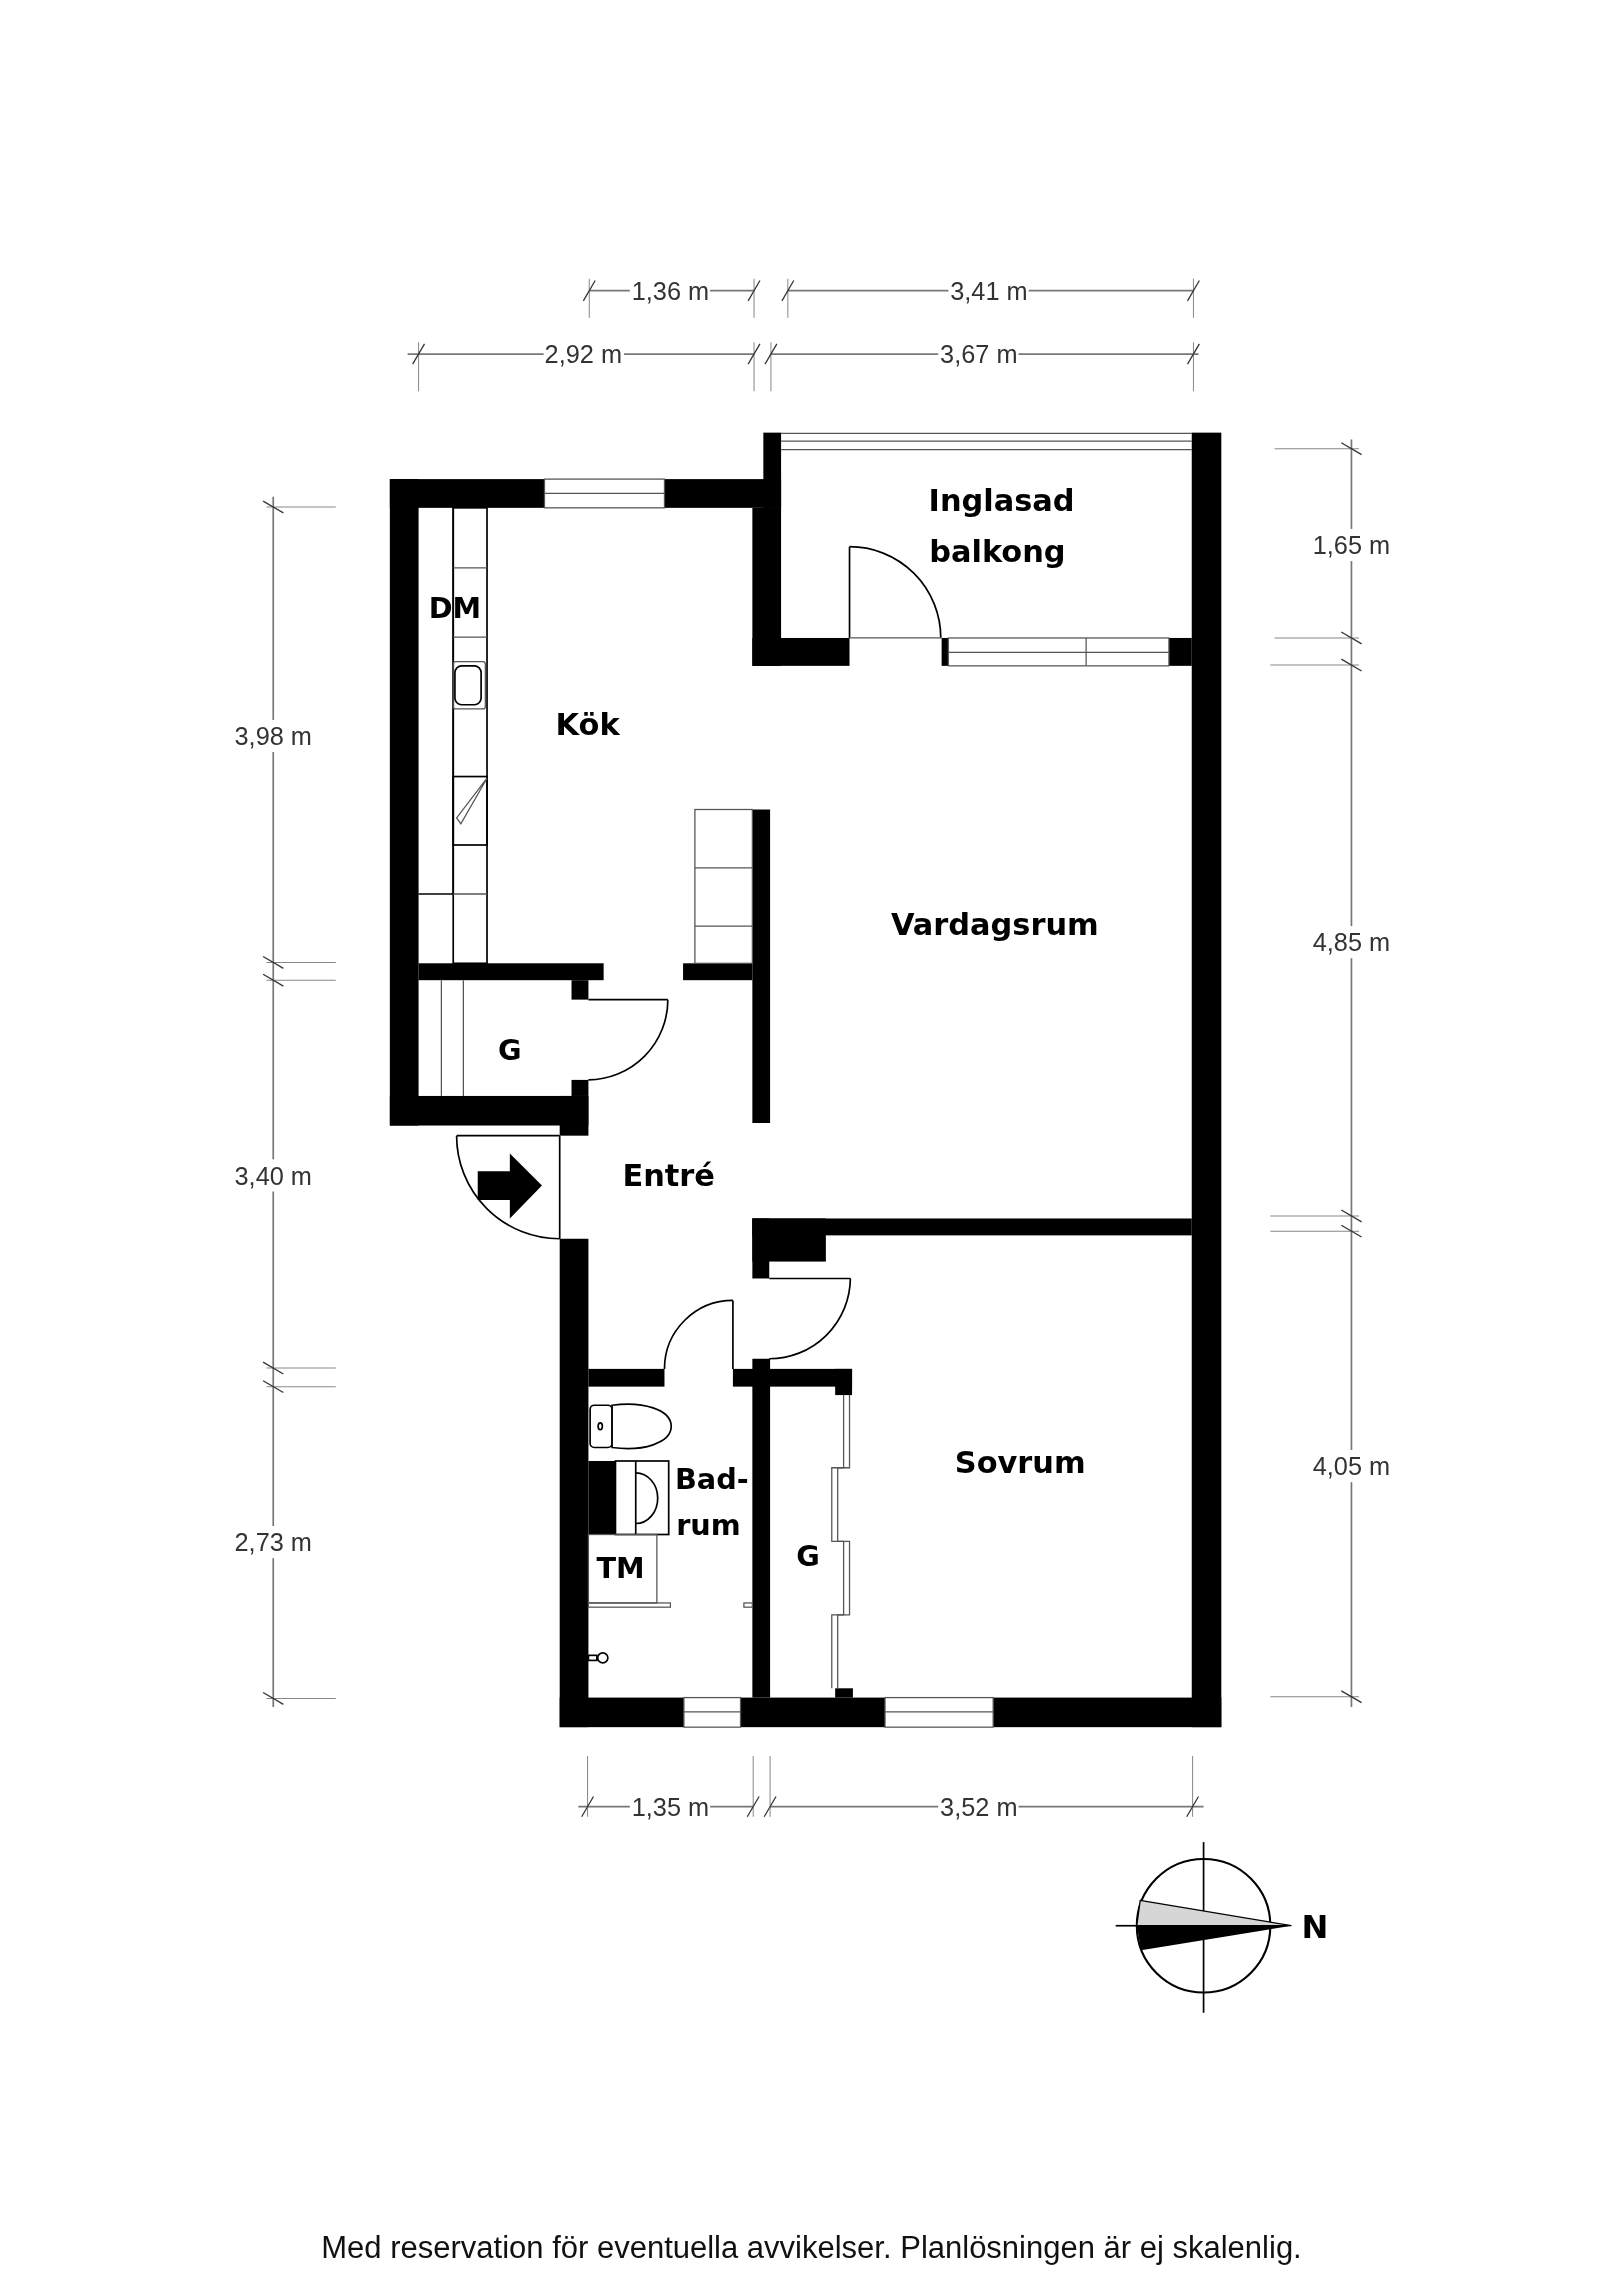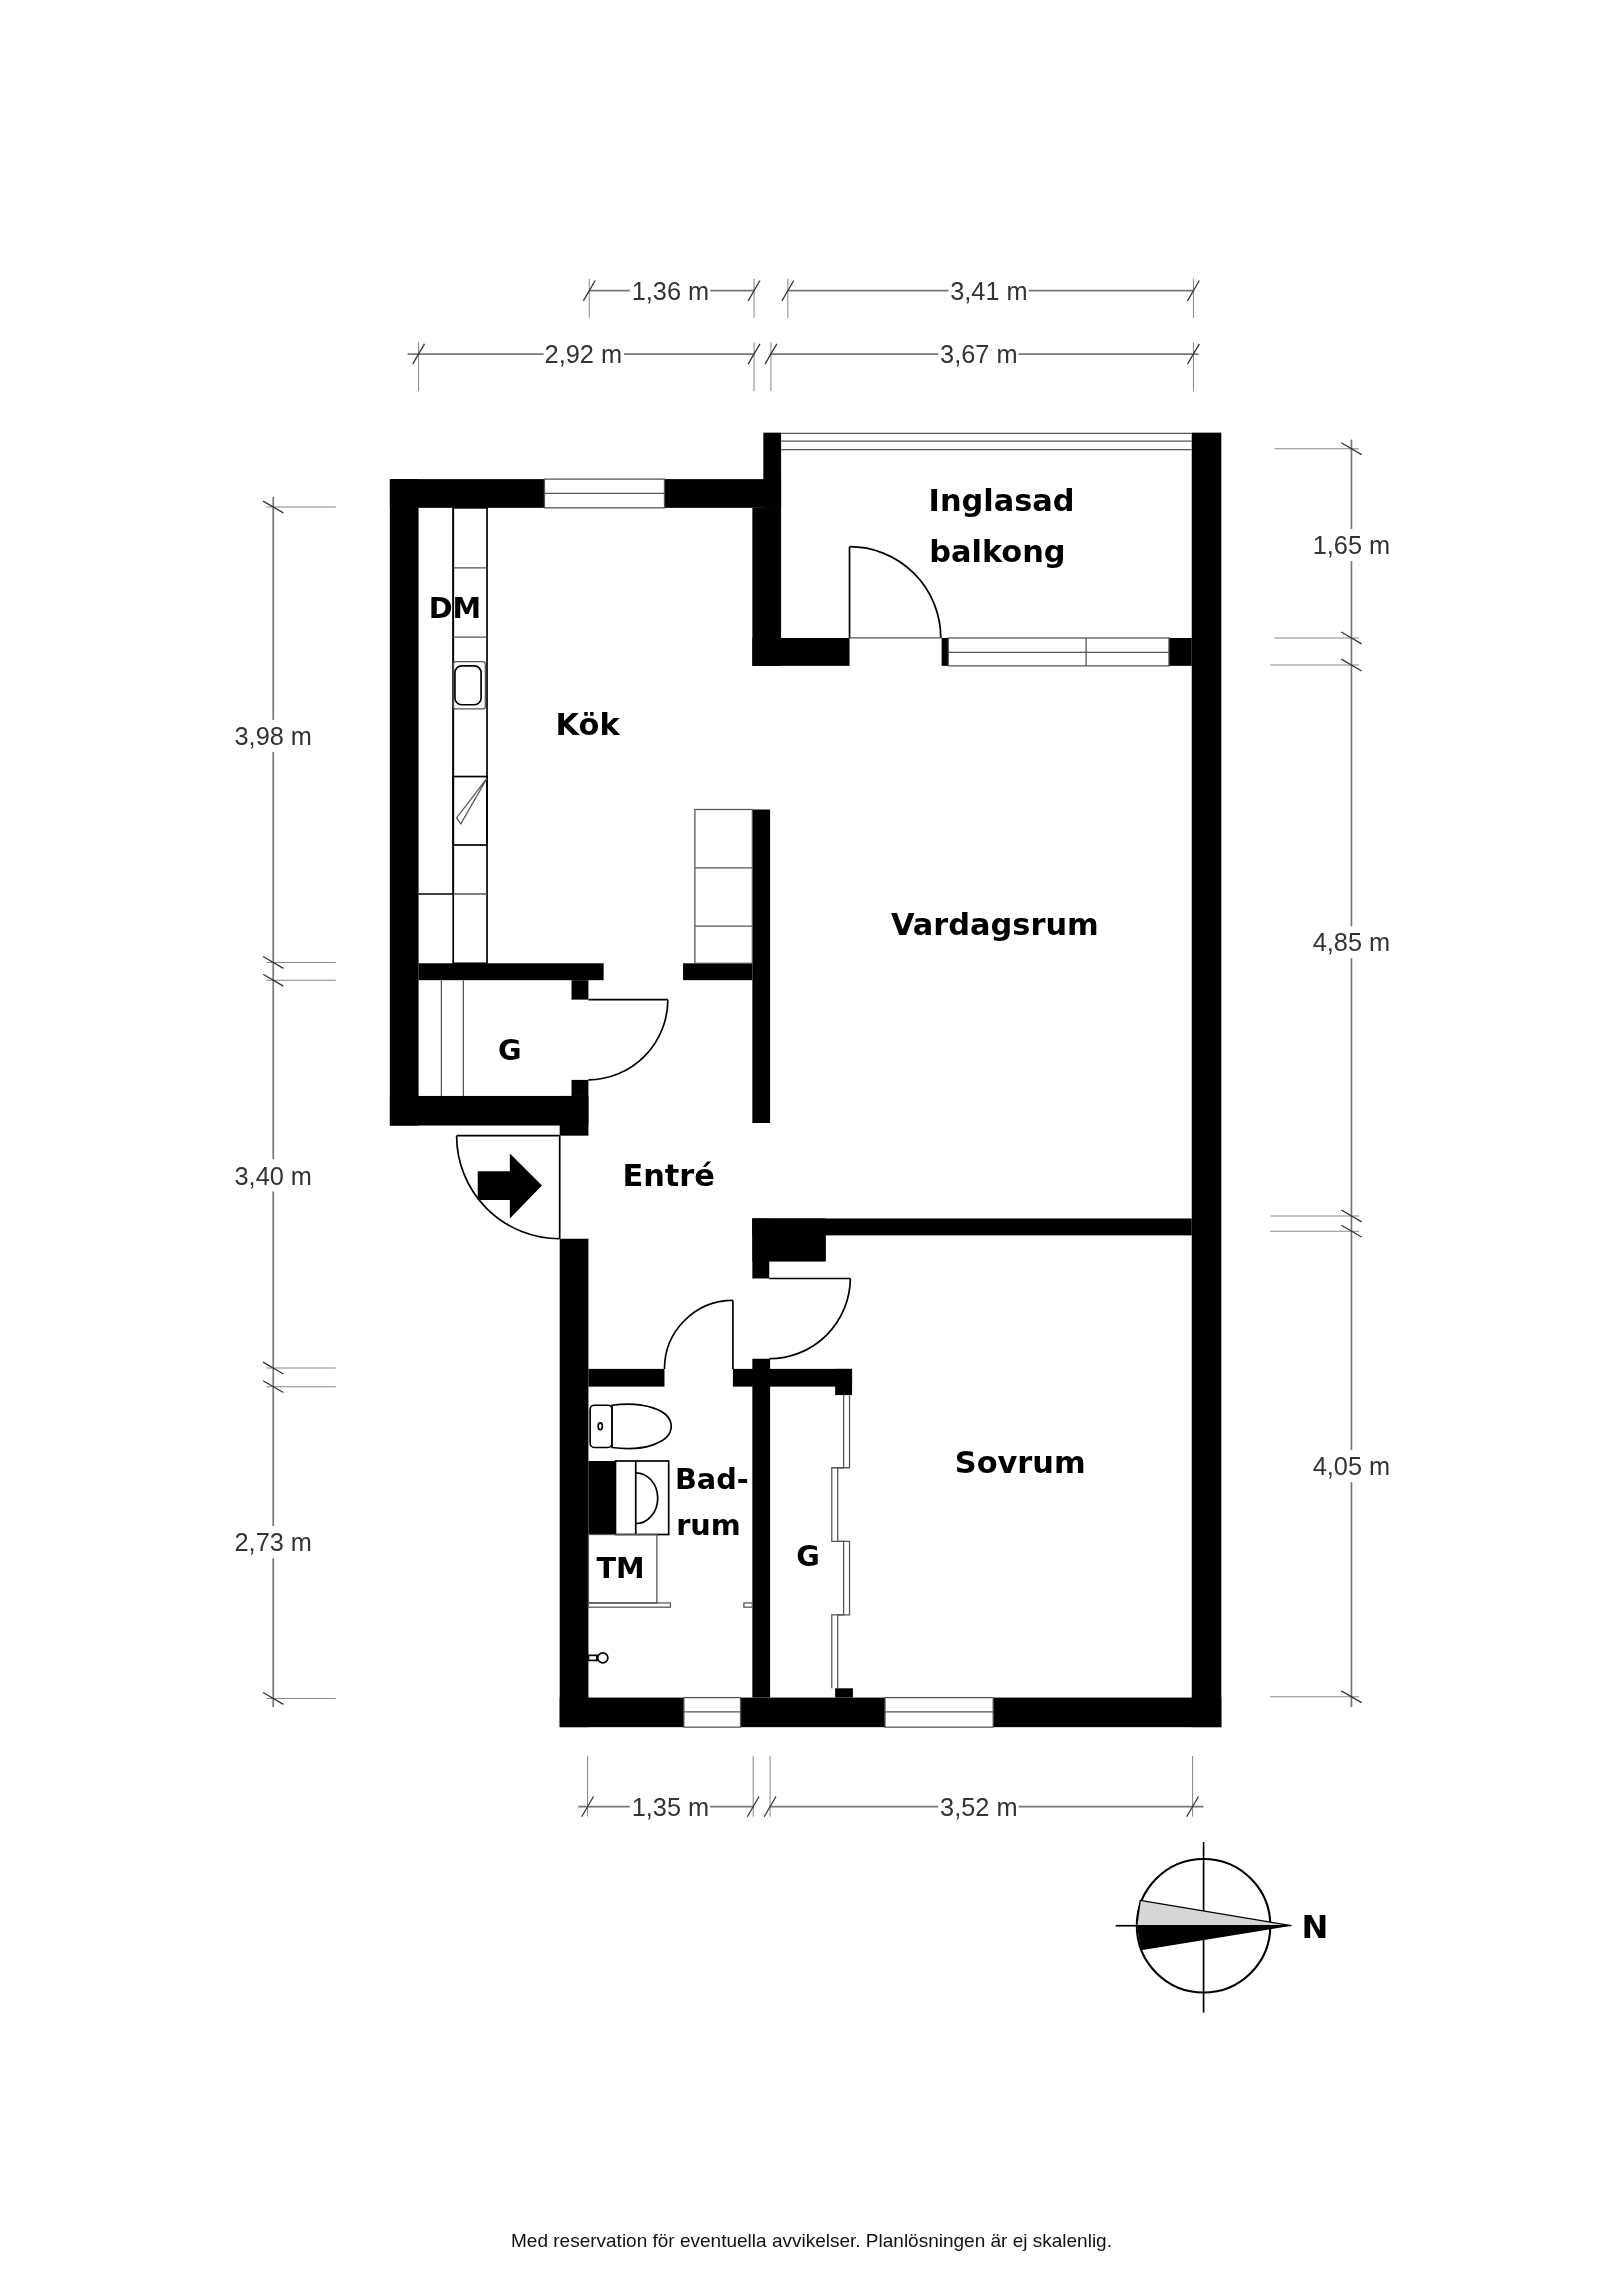--- a/index.html
+++ b/index.html
@@ -11,21 +11,21 @@
   .fixture { stroke: #000000; stroke-width: 2; fill: #ffffff; }
   .dim-line { stroke: #777777; stroke-width: 2; fill: none; }
   .dim-ext { stroke: #888888; stroke-width: 1.2; fill: none; }
   .dim-tick { stroke: #333333; stroke-width: 1.5; }
   .dim-text { font-family: "Liberation Sans", sans-serif; font-size: 30px; fill: #333333; }
   .dim-bg { fill: #ffffff; }
   .room-label { font-family: "DejaVu Sans", sans-serif; font-weight: bold; font-size: 36px; fill: #000000; }
   .room-label-sm { font-family: "DejaVu Sans", sans-serif; font-weight: bold; font-size: 34px; fill: #000000; }
   .compass-n { font-family: "DejaVu Sans", sans-serif; font-weight: bold; font-size: 38px; fill: #000000; }
   .footer { position: absolute; left: 0; width: 1623px; top: 2230px; text-align: center;
-            font-family: "Liberation Sans", sans-serif; font-size: 19px; color: #111111; }
+            font-family: "Liberation Sans", sans-serif; font-size: 31px; color: #111111; }
 </style>
 </head>
 <body>
 
 <svg id="plan" width="1623" height="2295" viewBox="0 0 1920 2716" xmlns="http://www.w3.org/2000/svg">
 
   <g>
 
     <line class="dim-line" x1="697" y1="344" x2="892" y2="344"></line>
     <line class="dim-line" x1="932" y1="344" x2="1412" y2="344"></line>

